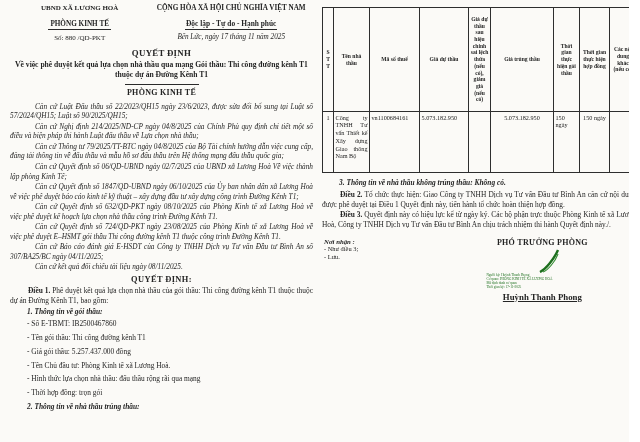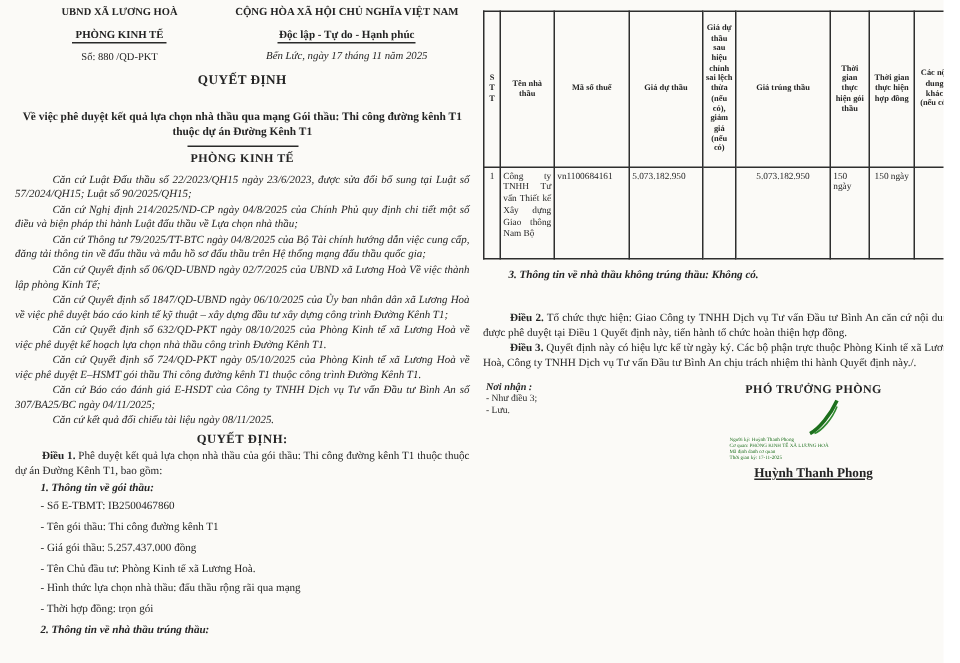--- a/index.html
+++ b/index.html
@@ -14,42 +14,42 @@
   .org{width:46%;text-align:center;}
   .nat{width:54%;text-align:center;}
   .org-1{font-size:7px;font-weight:bold;}
   .org-2{font-size:7.2px;font-weight:bold;display:inline-block;border-bottom:1px solid #2a2a2a;padding:0 2px 1px;}
   .org-3{font-size:7px;margin-top:4px;}
   .nat-1{font-size:7.2px;font-weight:bold;}
   .nat-2{font-size:7.4px;font-weight:bold;display:inline-block;border-bottom:1px solid #2a2a2a;padding:0 1px 1px;}
   .nat-3{font-size:7.2px;font-style:italic;margin-top:3px;}
   .title-block{text-align:center;margin-top:6px;}
   .title-main{font-size:8.8px;font-weight:bold;letter-spacing:.3px;}
-  .title-sub{font-size:7.6px;font-weight:bold;line-height:1.3;margin-top:15px;}
+  .title-sub{font-size:7.6px;font-weight:bold;line-height:1.3;margin-top:2px;}
   .title-rule{width:74px;border-top:1px solid #2a2a2a;margin:4px auto 3px;}
   .issuer{font-size:8px;font-weight:bold;letter-spacing:.3px;}
   .recitals{margin-top:5px;}
   .recital{font-size:7.3px;font-style:italic;text-align:justify;text-indent:25px;line-height:1.31;margin:0 0 1px 0;}
   .decision-head{text-align:center;font-weight:bold;font-size:8.4px;letter-spacing:.4px;margin:3px 0 2px;}
   .article{font-size:7.4px;text-align:justify;text-indent:18px;line-height:1.3;margin:0 0 1px 0;}
   .b{font-weight:bold;}
   .sec-head{font-size:7.4px;font-weight:bold;font-style:italic;margin:2px 0 3px;padding-left:17px;}
   .bullet{font-size:7.4px;margin:0 0 4.5px;padding-left:17px;line-height:1.25;}
   
   .col-right{position:absolute;left:322px;top:7px;width:314px;}
   table.bid{border-collapse:collapse;table-layout:fixed;width:314px;}
   .bid th,.bid td{border:1px solid #2e2e2e;padding:1.5px;overflow:hidden;}
   .bid th{font-size:5.6px;font-weight:bold;text-align:center;vertical-align:middle;line-height:1.2;}
   .bid th.stt{white-space:pre-line;}
   .bid tr.hdr{height:104px;}
   .bid tr.data{height:61px;}
   .bid td{font-size:6.2px;vertical-align:top;text-align:left;line-height:1.25;}
   .bid td.ctr{text-align:center;}
   .bid td.just{text-align:justify;}
-  .sec3{font-size:7.4px;font-weight:bold;font-style:italic;margin:5px 0 20px;padding-left:17px;}
+  .sec3{font-size:7.4px;font-weight:bold;font-style:italic;margin:5px 0 3px;padding-left:17px;}
   .sign-row{display:flex;margin-top:8px;}
   .recipients{width:40%;padding-left:2px;}
   .recip-label{font-size:6.8px;font-weight:bold;font-style:italic;}
   .recip-item{font-size:6.4px;line-height:1.4;}
   .sig{width:60%;text-align:center;}
   .signer-title{font-size:8px;font-weight:bold;letter-spacing:.3px;}
   .swoosh{margin:2px 0 0 14px;}
   .sig-meta{color:#1d6f1d;font-size:3.4px;line-height:1.2;text-align:left;width:112px;margin:-4px auto 0;}
   .signer-name{font-size:8.8px;font-weight:bold;margin-top:3px;text-decoration:underline;}
 </style>
@@ -80,21 +80,21 @@
       <div class="issuer">PHÒNG KINH TẾ</div>
     </div>
 
     <div class="recitals">
       <p class="recital">Căn cứ Luật Đấu thầu số 22/2023/QH15 ngày 23/6/2023, được sửa đổi bổ sung tại Luật số 57/2024/QH15; Luật số 90/2025/QH15;</p>
       <p class="recital">Căn cứ Nghị định 214/2025/ND-CP ngày 04/8/2025 của Chính Phủ quy định chi tiết một số điều và biện pháp thi hành Luật đấu thầu về Lựa chọn nhà thầu;</p>
       <p class="recital">Căn cứ Thông tư 79/2025/TT-BTC ngày 04/8/2025 của Bộ Tài chính hướng dẫn việc cung cấp, đăng tải thông tin về đấu thầu và mẫu hồ sơ đấu thầu trên Hệ thống mạng đấu thầu quốc gia;</p>
       <p class="recital">Căn cứ Quyết định số 06/QD-UBND ngày 02/7/2025 của UBND xã Lương Hoà Về việc thành lập phòng Kinh Tế;</p>
       <p class="recital">Căn cứ Quyết định số 1847/QD-UBND ngày 06/10/2025 của Ủy ban nhân dân xã Lương Hoà về việc phê duyệt báo cáo kinh tế kỹ thuật – xây dựng đầu tư xây dựng công trình Đường Kênh T1;</p>
       <p class="recital">Căn cứ Quyết định số 632/QD-PKT ngày 08/10/2025 của Phòng Kinh tế xã Lương Hoà về việc phê duyệt kế hoạch lựa chọn nhà thầu công trình Đường Kênh T1.</p>
-      <p class="recital">Căn cứ Quyết định số 724/QD-PKT ngày 05/10/2025 của Phòng Kinh tế xã Lương Hoà về việc phê duyệt E–HSMT gói thầu Thi công đường kênh T1 thuộc công trình Đường Kênh T1.</p>
+      <p class="recital">Căn cứ Quyết định số 724/QD-PKT ngày 23/08/2025 của Phòng Kinh tế xã Lương Hoà về việc phê duyệt E–HSMT gói thầu Thi công đường kênh T1 thuộc công trình Đường Kênh T1.</p>
       <p class="recital">Căn cứ Báo cáo đánh giá E-HSDT của Công ty TNHH Dịch vụ Tư vấn Đầu tư Bình An số 307/BA25/BC ngày 04/11/2025;</p>
       <p class="recital">Căn cứ kết quả đối chiếu tài liệu ngày 08/11/2025.</p>
     </div>
 
     <div class="decision-head">QUYẾT ĐỊNH:</div>
 
     <p class="article"><span class="b">Điều 1.</span> <span>Phê duyệt kết quả lựa chọn nhà thầu của gói thầu: Thi công đường kênh T1 thuộc thuộc dự án Đường Kênh T1, bao gồm:</span></p>
 
     <p class="sec-head">1. Thông tin về gói thầu:</p>
 

